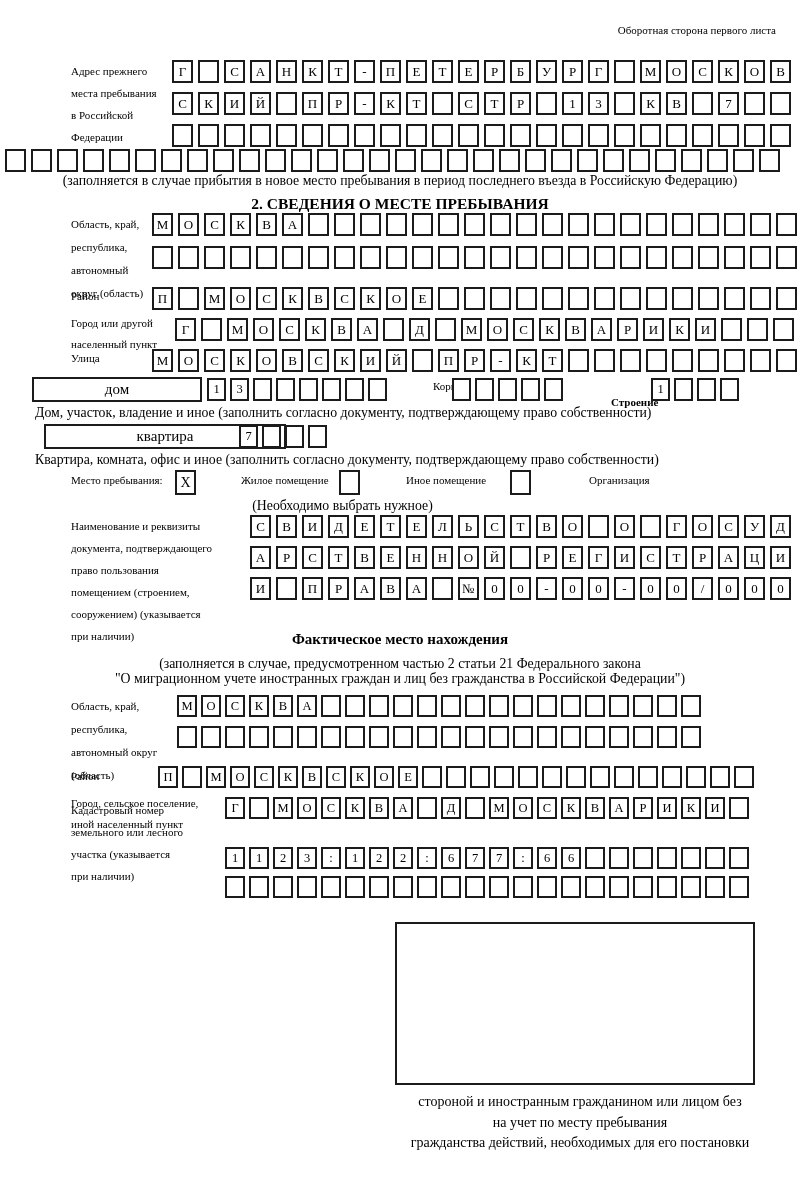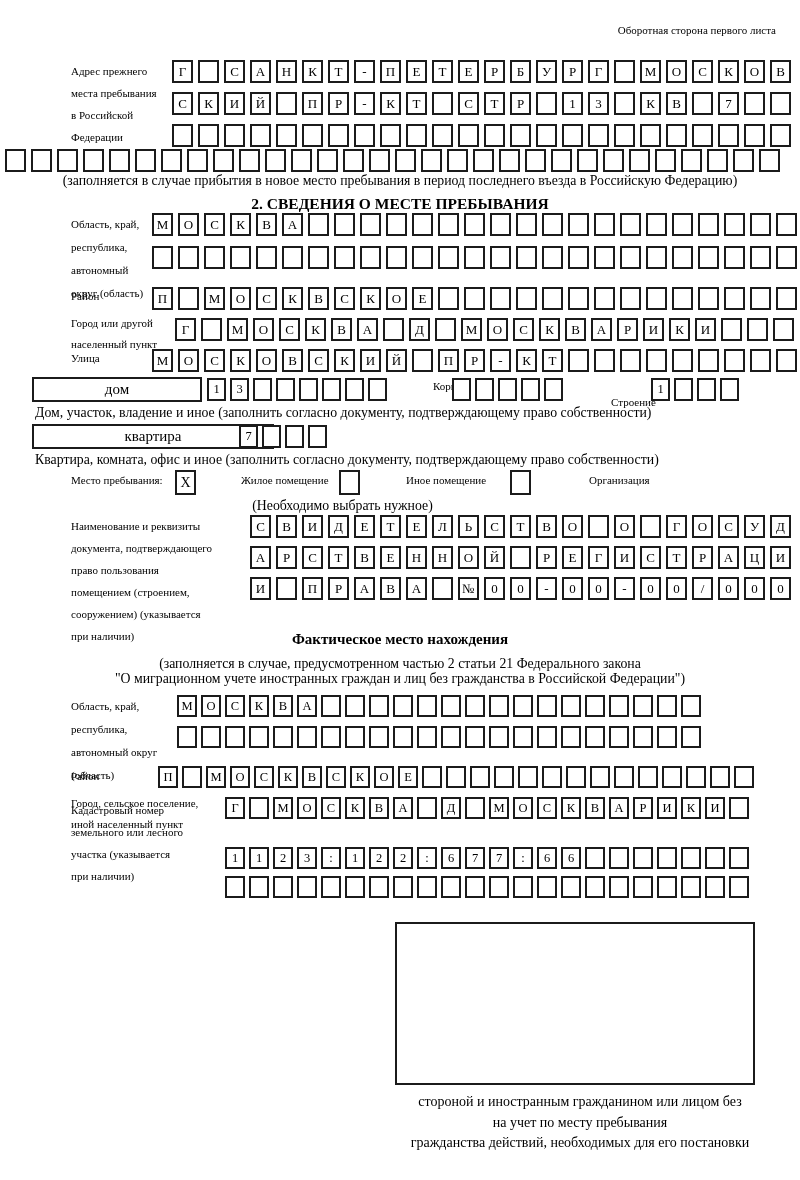--- a/index.html
+++ b/index.html
@@ -321,30 +321,30 @@
     <span class="cell"></span>
   </div>
 <div class="abs label" style="left:397px; top:380px;">Корпус</div>
 <div class="abs cells p23" style="left:452px; top:378px;">
     <span class="cell"></span>
     <span class="cell"></span>
     <span class="cell"></span>
     <span class="cell"></span>
     <span class="cell"></span>
   </div>
-<div class="abs label" style="left:575px; top:396px;">Строение</div>
+<div class="abs label" style="left:575px; top:396px;font-weight:bold;">Строение</div>
 <div class="abs cells p23" style="left:651px; top:378px;">
     <span class="cell">1</span>
     <span class="cell"></span>
     <span class="cell"></span>
     <span class="cell"></span>
   </div>
 <div class="abs note" style="left:35px; top:405px;">Дом, участок, владение и иное (заполнить согласно документу, подтверждающему право собственности)</div>
 
-<div class="abs fieldbox" style="left:32px; top:424px; width:242px;">квартира</div>
+<div class="abs fieldbox" style="left:44px; top:424px; width:242px;">квартира</div>
 <div class="abs cells p23" style="left:239px; top:425px;">
     <span class="cell">7</span>
     <span class="cell"></span>
     <span class="cell"></span>
     <span class="cell"></span>
   </div>
 <div class="abs note" style="left:35px; top:452px;">Квартира, комната, офис и иное (заполнить согласно документу, подтверждающему право собственности)</div>
 
 <div class="abs label" style="left:35px; top:474px;">Место пребывания:</div>
 <span class="abs cbox" style="left:175px; top:470px;">X</span>

